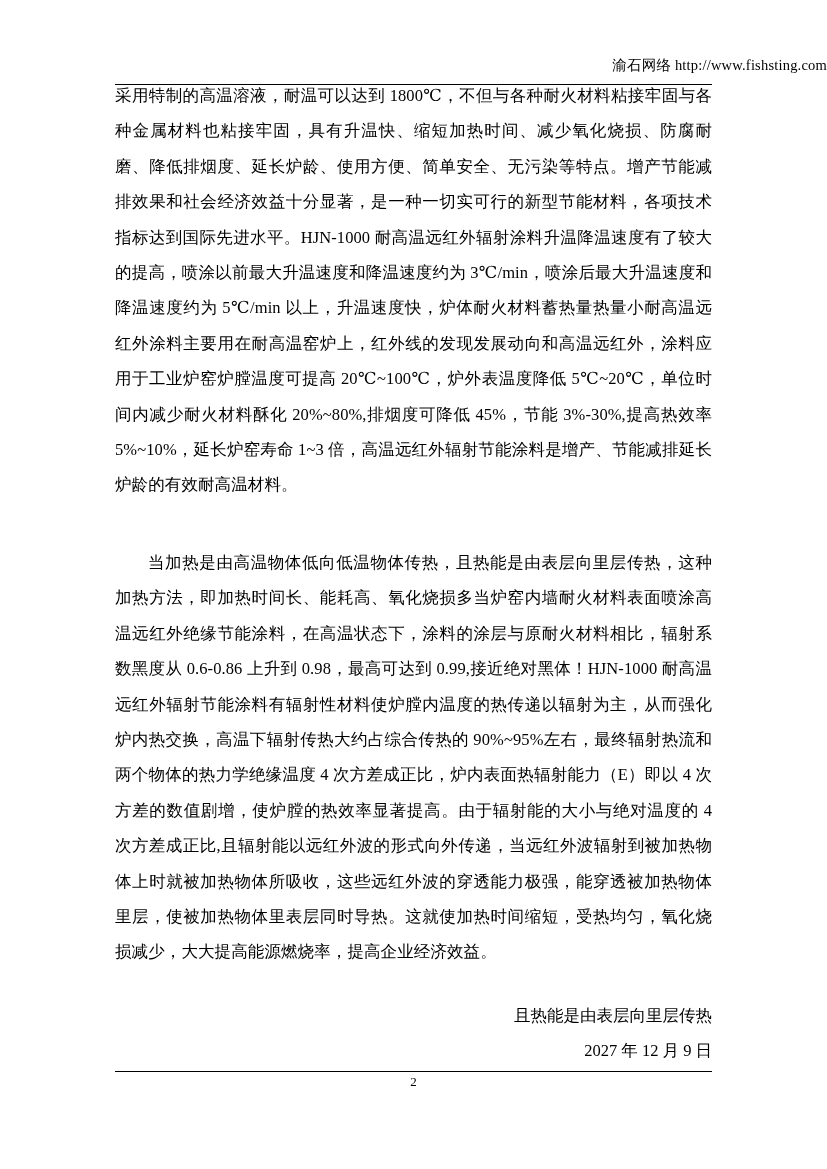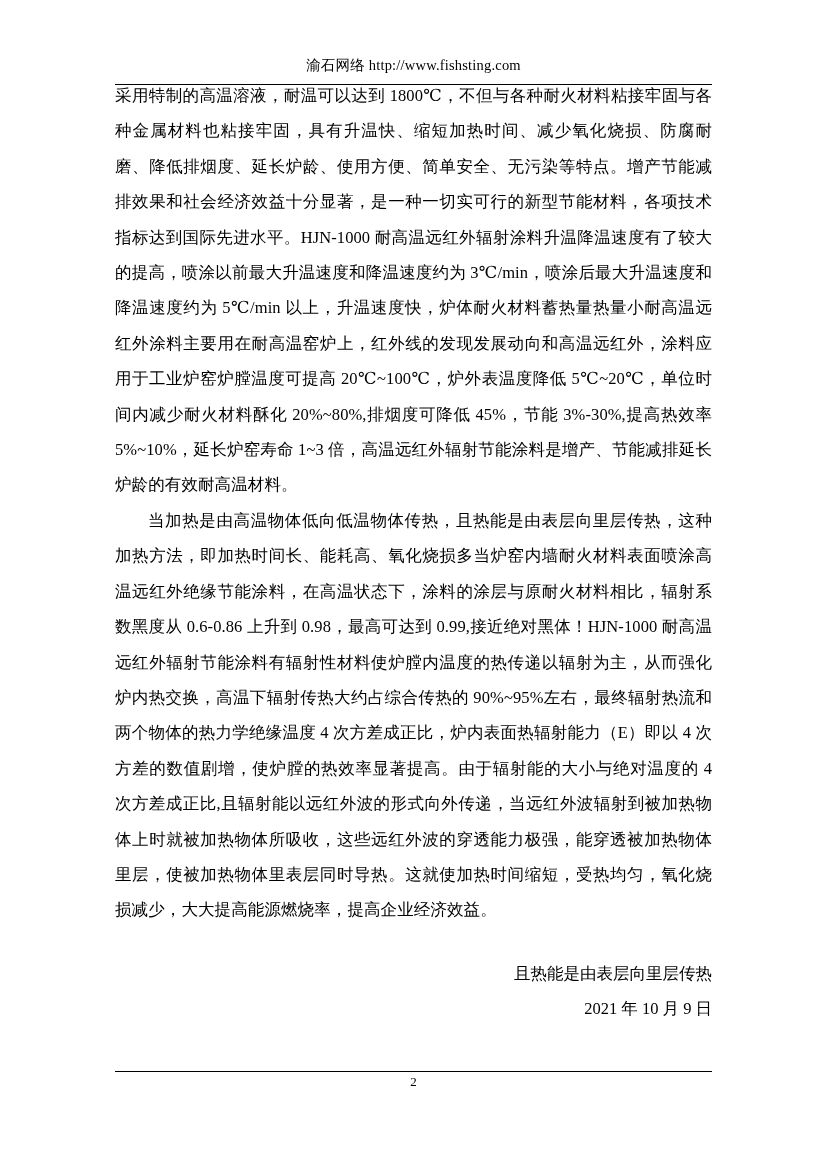--- a/index.html
+++ b/index.html
@@ -16,21 +16,21 @@
     box-sizing: border-box;
     font-family: "Liberation Serif", "DejaVu Serif", serif;
     color: #000000;
     overflow: hidden;
   }
   .header-text {
     position: absolute;
     top: 56px;
     left: 0;
     width: 827px;
-    text-align: center;
+    text-align: right;
     font-family: "Liberation Serif", "DejaVu Serif", serif;
     font-size: 14.5px;
     color: #000;
     letter-spacing: 0.2px;
   }
   .header-rule {
     position: absolute;
     top: 84px;
     left: 115px;
     width: 597px;
@@ -46,20 +46,21 @@
   p.para {
     margin: 0;
     font-size: 16.5px;
     line-height: 35.4px;
     text-align: justify;
     text-justify: inter-ideograph;
     letter-spacing: 0.1px;
   }
   p.para.indent {
     text-indent: 2em;
+    margin-top: 42px;
   }
   .signature {
     margin-top: 28px;
     text-align: right;
     font-size: 16.5px;
     line-height: 35.4px;
   }
   .sig-line {
     display: block;
   }
@@ -88,20 +89,20 @@
 
   <div class="header-text">渝石网络 http://www.fishsting.com</div>
   <div class="header-rule"></div>
 
   <div class="body-area">
     <p class="para">采用特制的高温溶液，耐温可以达到 1800℃，不但与各种耐火材料粘接牢固与各种金属材料也粘接牢固，具有升温快、缩短加热时间、减少氧化烧损、防腐耐磨、降低排烟度、延长炉龄、使用方便、简单安全、无污染等特点。增产节能减排效果和社会经济效益十分显著，是一种一切实可行的新型节能材料，各项技术指标达到国际先进水平。HJN-1000 耐高温远红外辐射涂料升温降温速度有了较大的提高，喷涂以前最大升温速度和降温速度约为 3℃/min，喷涂后最大升温速度和降温速度约为 5℃/min 以上，升温速度快，炉体耐火材料蓄热量热量小耐高温远红外涂料主要用在耐高温窑炉上，红外线的发现发展动向和高温远红外，涂料应用于工业炉窑炉膛温度可提高 20℃~100℃，炉外表温度降低 5℃~20℃，单位时间内减少耐火材料酥化 20%~80%,排烟度可降低 45%，节能 3%-30%,提高热效率 5%~10%，延长炉窑寿命 1~3 倍，高温远红外辐射节能涂料是增产、节能减排延长炉龄的有效耐高温材料。</p>
     <p class="para indent">当加热是由高温物体低向低温物体传热，且热能是由表层向里层传热，这种加热方法，即加热时间长、能耗高、氧化烧损多当炉窑内墙耐火材料表面喷涂高温远红外绝缘节能涂料，在高温状态下，涂料的涂层与原耐火材料相比，辐射系数黑度从 0.6-0.86 上升到 0.98，最高可达到 0.99,接近绝对黑体！HJN-1000 耐高温远红外辐射节能涂料有辐射性材料使炉膛内温度的热传递以辐射为主，从而强化炉内热交换，高温下辐射传热大约占综合传热的 90%~95%左右，最终辐射热流和两个物体的热力学绝缘温度 4 次方差成正比，炉内表面热辐射能力（E）即以 4 次方差的数值剧增，使炉膛的热效率显著提高。由于辐射能的大小与绝对温度的 4 次方差成正比,且辐射能以远红外波的形式向外传递，当远红外波辐射到被加热物体上时就被加热物体所吸收，这些远红外波的穿透能力极强，能穿透被加热物体里层，使被加热物体里表层同时导热。这就使加热时间缩短，受热均匀，氧化烧损减少，大大提高能源燃烧率，提高企业经济效益。</p>
 
     <div class="signature">
       <span class="sig-line">且热能是由表层向里层传热</span>
-      <span class="sig-line">2021 年 10 月 9 日</span>
+      <span class="sig-line">2027 年 12 月 9 日</span>
     </div>
   </div>
 
   <div class="footer-rule"></div>
   <div class="footer-page">2</div>
 
 </div>
 
 </body></html>

